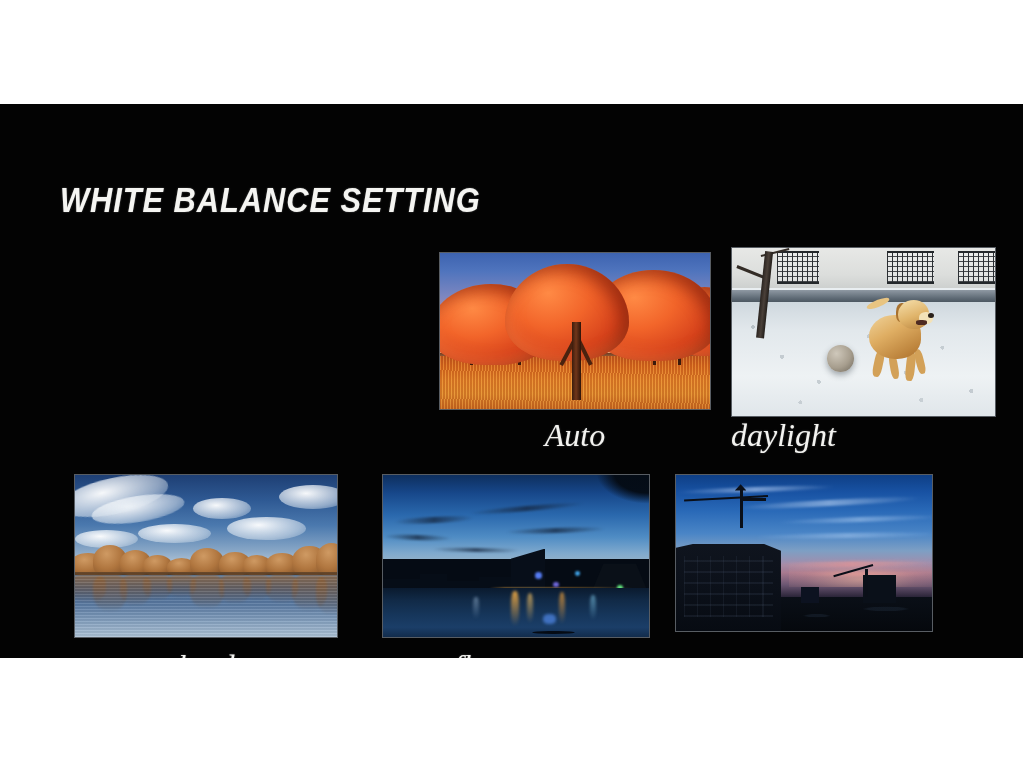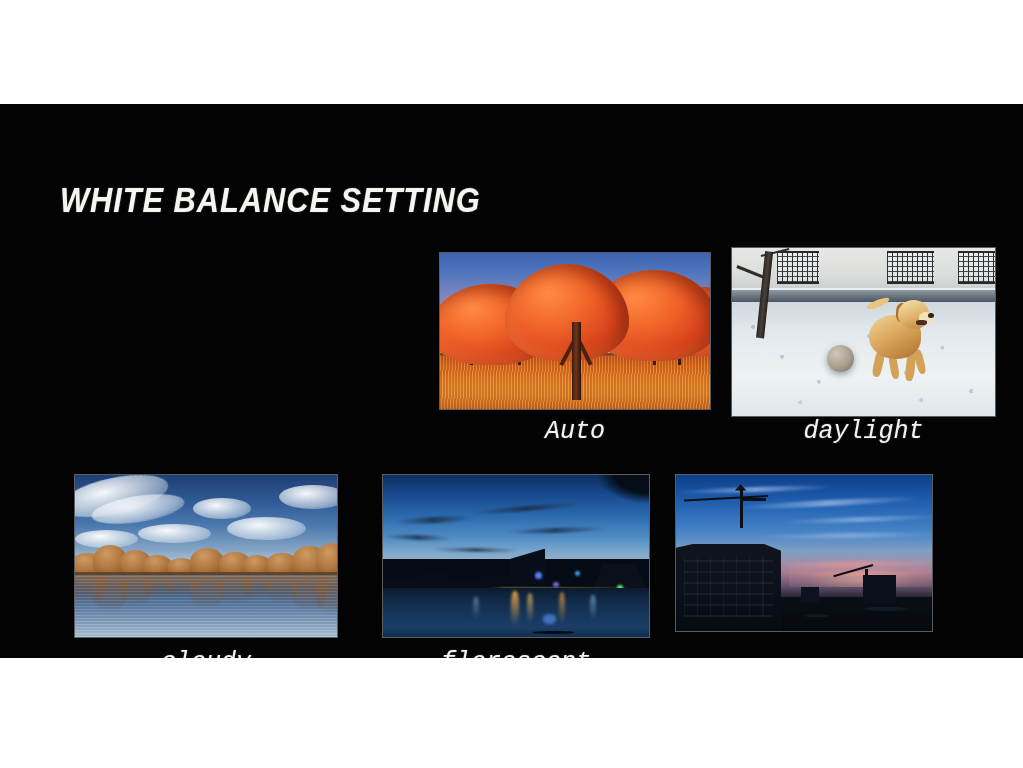--- a/index.html
+++ b/index.html
@@ -65,22 +65,22 @@
     background: #000;
   }
   .photo-inner {
     position: absolute;
     inset: 0;
     overflow: hidden;
   }
   .caption {
     position: absolute;
     color: #f3f3f0;
-    font-family: Liberation Mono, monospace;
-    font-size: 25px;
+    font-family: Liberation Serif, serif;
+    font-size: 32px;
     font-style: italic;
     font-weight: 400;
     white-space: nowrap;
     text-shadow: 0 0 2px rgba(255,255,255,0.3);
   }
 
   
   #photo-auto-card { left: 439px; top: 148px; width: 272px; height: 158px; }
   #photo-auto-caption { left: 439px; top: 313px; width: 272px; text-align: center; }
 
@@ -131,21 +131,21 @@
     position:absolute; width:1.1%; height:12%; background:#3a1a0c; top:60%;
   }
   .auto-st1 { left: 11%; }
   .auto-st2 { left: 20%; }
   .auto-st3 { left: 29%; }
   .auto-st4 { left: 79%; }
   .auto-st5 { left: 88%; }
 
   
   #photo-daylight-card { left: 731px; top: 143px; width: 265px; height: 170px; }
-  #photo-daylight-caption { left: 731px; top: 313px; width: 265px; text-align: center; }
+  #photo-daylight-caption { left: 731px; top: 313px; width: 265px; }
 
   .day-wall {
     position:absolute; left:0; top:0; width:100%; height:26%;
     background: linear-gradient(to bottom, #e7e8e6 0%, #dcdedc 60%, #c9cccb 100%);
   }
   .day-railing {
     position:absolute; top:2%; height:17%;
     background:
       repeating-linear-gradient(90deg, #2b2f33 0 1.4px, rgba(255,255,255,0.12) 1.4px 5px),
       repeating-linear-gradient(0deg, #2b2f33 0 1.2px, rgba(255,255,255,0.1) 1.2px 5px);

